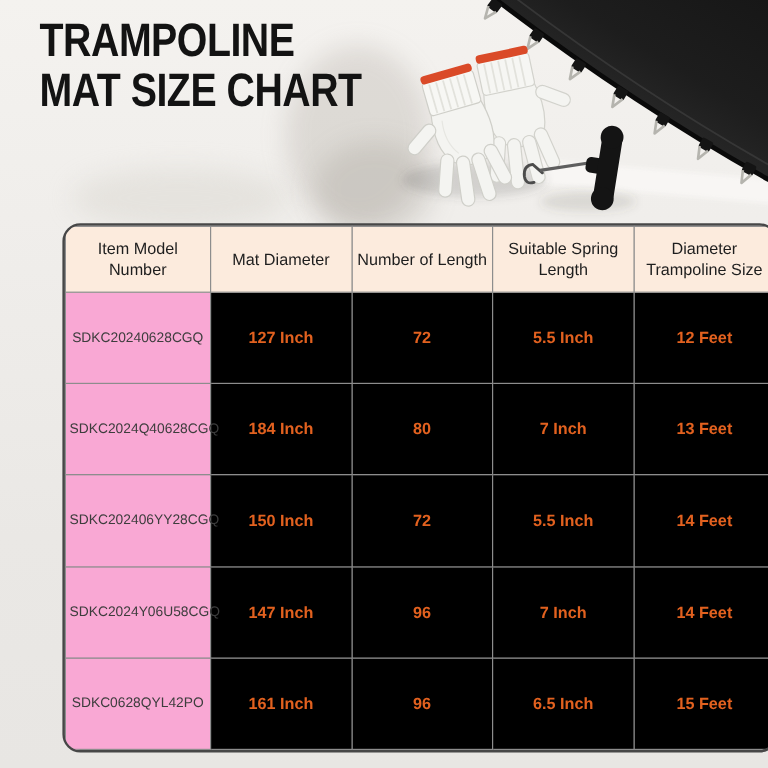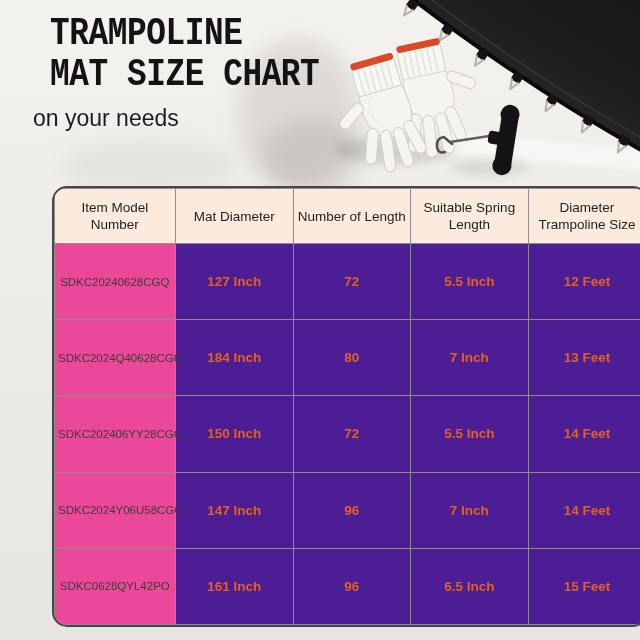--- a/index.html
+++ b/index.html
@@ -11,21 +11,21 @@
   
   .photo-blob{position:absolute;border-radius:50%;filter:blur(10px);}
   .blob1{left:238px;top:38px;width:120px;height:150px;background:rgba(138,128,118,0.20);}
   .blob2{left:262px;top:118px;width:100px;height:80px;background:rgba(120,110,100,0.16);}
   .blob3{left:60px;top:140px;width:180px;height:50px;background:rgba(210,205,198,0.35);}
   .light-band{
     position:absolute;left:440px;top:142px;width:230px;height:20px;
     background:rgba(252,251,249,0.65);transform:rotate(5deg);filter:blur(2px);
   }
   .hero-svg{position:absolute;left:0;top:0;width:640px;height:205px;}
-  .title-block{position:absolute;left:50px;top:14px;font-family:Liberation Mono, monospace;}
+  .title-block{position:absolute;left:33px;top:14px;}
   .title-line{
     font-size:39px;font-weight:800;color:#131313;line-height:41px;
     letter-spacing:-0.5px;transform:scaleX(0.84);transform-origin:left top;
     white-space:nowrap;
   }
   .subtitle-block{position:absolute;left:33px;top:104px;}
   .subtitle-line{font-size:23px;color:#1d1d1d;line-height:28px;white-space:nowrap;}
   .table-wrap{
     position:absolute;left:12px;top:186px;width:596px;height:441px;
     border:2px solid #474747;border-radius:15px;overflow:hidden;
@@ -33,23 +33,23 @@
   }
   table.size-table{
     width:100%;height:100%;border-collapse:collapse;table-layout:fixed;
   }
   .size-table th,.size-table td{
     border:1px solid #8d8d8d;text-align:center;vertical-align:middle;padding:2px 3px;
   }
   .size-table th{
     background:#fcebdd;color:#1e1e1e;font-weight:400;font-size:13.5px;line-height:17px;height:50px;
   }
-  .size-table td{background:#4c1d95;color:#e2611f;font-weight:bold;font-size:13.5px;}
+  .size-table td{background:#000000;color:#e2611f;font-weight:bold;font-size:13.5px;}
   .size-table td.model-cell{
-    background:#ec4899;color:#3d3d3d;font-weight:400;font-size:11.5px;letter-spacing:0;
+    background:#f9a8d4;color:#3d3d3d;font-weight:400;font-size:11.5px;letter-spacing:0;
   }
 </style>
 </head>
 <body>
 
 <div class="stage">
 
   <div class="photo-blob blob1"></div>
   <div class="photo-blob blob2"></div>
   <div class="photo-blob blob3"></div>
@@ -147,21 +147,20 @@
       </g>
     </g>
   </svg>
 
   <div class="title-block">
     <div class="title-line">TRAMPOLINE</div>
     <div class="title-line">MAT SIZE CHART</div>
   </div>
 
   <div class="subtitle-block">
-    <div class="subtitle-line">on your needs</div>
   </div>
 
   <div class="table-wrap">
     <table class="size-table">
       <colgroup>
         <col style="width:20.4%">
           <col style="width:20.0%">
           <col style="width:19.8%">
         <col style="width:20.0%">
           <col style="width:19.8%">

